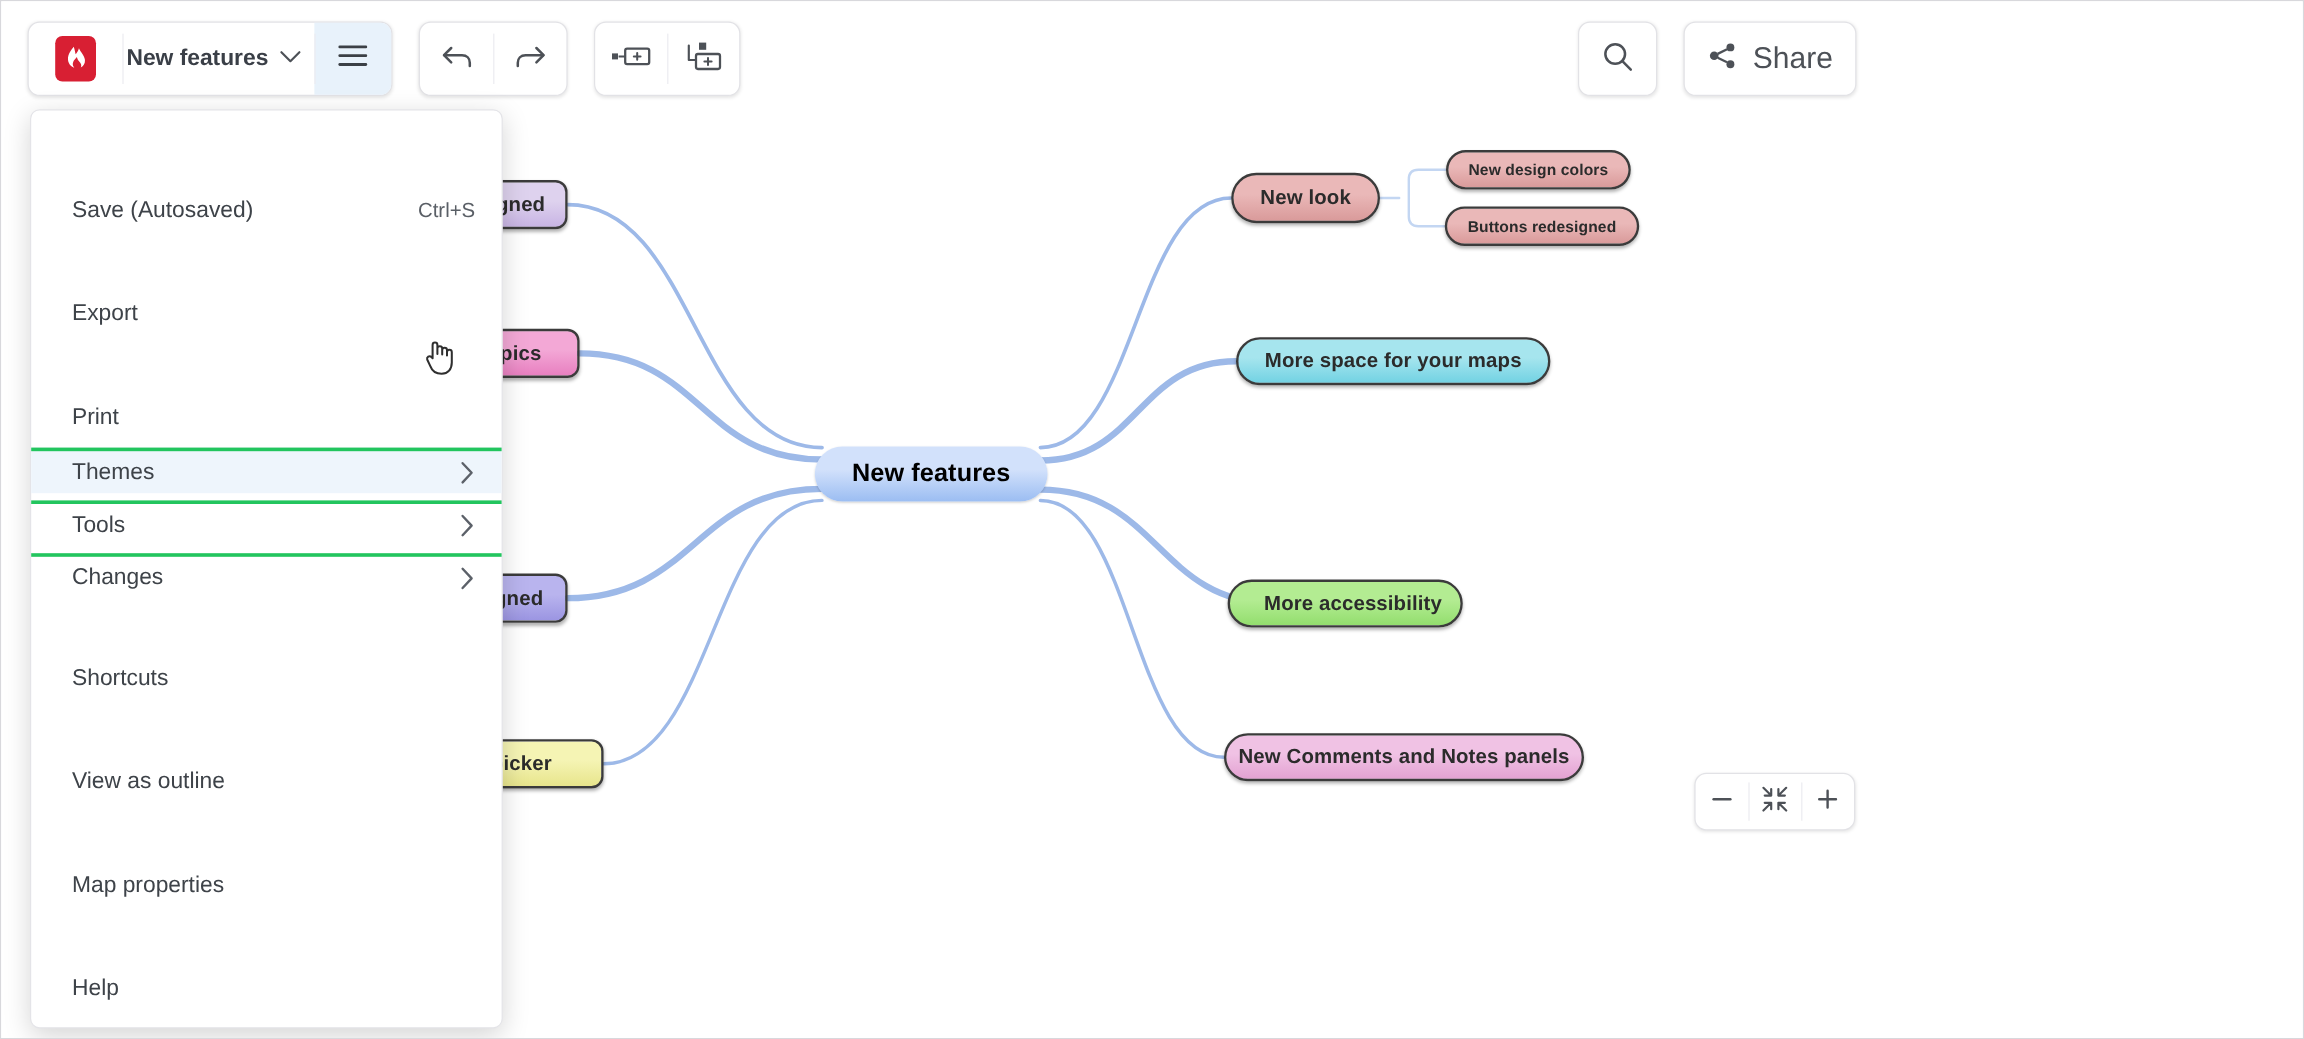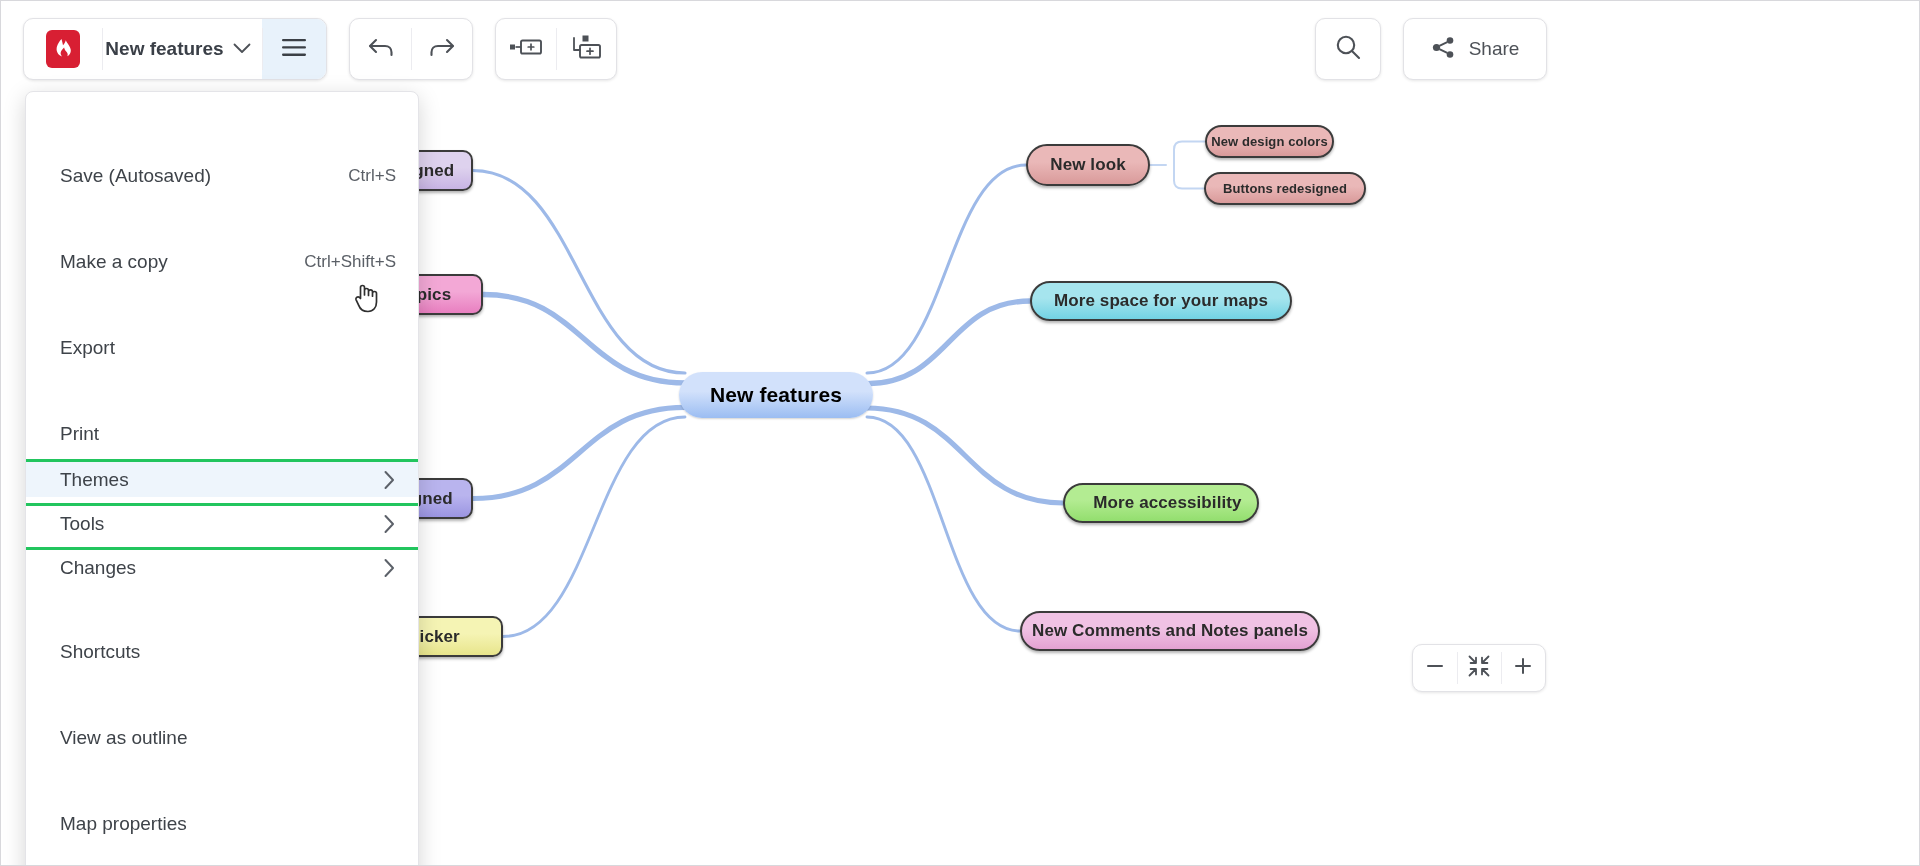--- a/index.html
+++ b/index.html
@@ -94,21 +94,21 @@
   #undobar .bar-cell { width: 62px; cursor: pointer; }
 
   #addbar { left: 494px; top: 17px; width: 122px; }
   #addbar .bar-cell { width: 61px; cursor: pointer; }
 
   #searchbar { left: 1314px; top: 17px; width: 66px; }
   #searchbar .bar-cell { width: 100%; cursor: pointer; }
 
   #sharebar { left: 1402px; top: 17px; width: 144px; }
   #sharebar .bar-cell { width: 100%; gap: 13px; cursor: pointer; }
-  #share-label { font-size: 19px; color: #4d5157; }
+  #share-label { font-size: 25px; color: #4d5157; }
 
   
   #zoombar {
     position: absolute;
     left: 1411px; top: 643px;
     width: 134px; height: 48px;
     background: #fff;
     border: 1px solid #e2e2e6;
     border-radius: 10px;
     box-shadow: 0 1px 3px rgba(0,0,0,.10);
@@ -190,27 +190,27 @@
         </div>
         <div class="node" style="left: 278px; top: 615px; width: 224px; height: 41px; border-radius: 10px; font-size: 17px; background: linear-gradient(rgb(245, 244, 180) 0%, rgb(245, 244, 180) 42%, rgb(232, 229, 140) 100%);">
           <span>New color picker</span>
         </div>
         <div class="node" style="left: 1025px; top: 143px; width: 124px; height: 42px; border-radius: 21px; font-size: 17px; background: linear-gradient(rgb(234, 184, 184) 0%, rgb(234, 184, 184) 42%, rgb(217, 154, 154) 100%);">
           <span>New look</span>
         </div>
         <div class="node" style="left: 1029px; top: 280px; width: 262px; height: 40px; border-radius: 20px; font-size: 17px; background: linear-gradient(rgb(166, 229, 238) 0%, rgb(166, 229, 238) 42%, rgb(114, 210, 227) 100%); align-items: center;">
           <span>More space for your maps</span>
         </div>
-        <div class="node" style="left: 1062px; top: 482px; width: 196px; height: 40px; border-radius: 20px; font-size: 17px; background: linear-gradient(rgb(179, 236, 146) 0%, rgb(179, 236, 146) 42%, rgb(147, 222, 110) 100%); padding-left: 13px;">
+        <div class="node" style="left: 1022px; top: 482px; width: 196px; height: 40px; border-radius: 20px; font-size: 17px; background: linear-gradient(rgb(179, 236, 146) 0%, rgb(179, 236, 146) 42%, rgb(147, 222, 110) 100%); padding-left: 13px;">
           <span>More accessibility</span>
         </div>
         <div class="node" style="left: 1019px; top: 610px; width: 300px; height: 40px; border-radius: 20px; font-size: 17px; background: linear-gradient(rgb(240, 194, 228) 0%, rgb(240, 194, 228) 42%, rgb(227, 162, 210) 100%);">
           <span>New Comments and Notes panels</span>
         </div>
-        <div class="node" style="left: 1204px; top: 124px; width: 129px; height: 33px; border-radius: 17px; font-size: 13px; background: linear-gradient(rgb(234, 184, 184) 0%, rgb(234, 184, 184) 42%, rgb(217, 154, 154) 100%);">
+        <div class="node" style="left: 1204px; top: 124px; width: 154px; height: 33px; border-radius: 17px; font-size: 13px; background: linear-gradient(rgb(234, 184, 184) 0%, rgb(234, 184, 184) 42%, rgb(217, 154, 154) 100%);">
           <span>New design colors</span>
         </div>
         <div class="node" style="left: 1203px; top: 171px; width: 162px; height: 33px; border-radius: 17px; font-size: 13px; background: linear-gradient(rgb(234, 184, 184) 0%, rgb(234, 184, 184) 42%, rgb(217, 154, 154) 100%);">
           <span>Buttons redesigned</span>
         </div>
         <div class="node root" style="left: 678px; top: 371px; width: 194px; height: 46px; border-radius: 23px; font-size: 21px; background: linear-gradient(rgb(210, 225, 251) 0%, rgb(210, 225, 251) 42%, rgb(155, 189, 242) 100%);">
           <span>New features</span>
         </div>
       </div>
   </div>
@@ -335,24 +335,20 @@
       </span>
     </div>
   </div>
 
   <div id="menu">
       <div class="mi">
         <span class="mi-label">Save (Autosaved)</span>
         <span class="mi-short">Ctrl+S</span>
       </div>
       <div class="mi">
-        <span class="mi-label">Make a copy</span>
-        <span class="mi-short">Ctrl+Shift+S</span>
-      </div>
-      <div class="mi">
         <span class="mi-label">Export</span>
       </div>
       <div class="mi">
         <span class="mi-label">Print</span>
       </div>
       <div class="mi hl sep-top">
         <span class="mi-label">Themes</span>
         <span class="chev">
           <svg width="13" height="20" viewBox="0 0 13 20">
             <path d="M2.5 2 L10 10 L2.5 18" stroke="#5c6169" stroke-width="2" fill="none" stroke-linecap="round" stroke-linejoin="round"></path>

